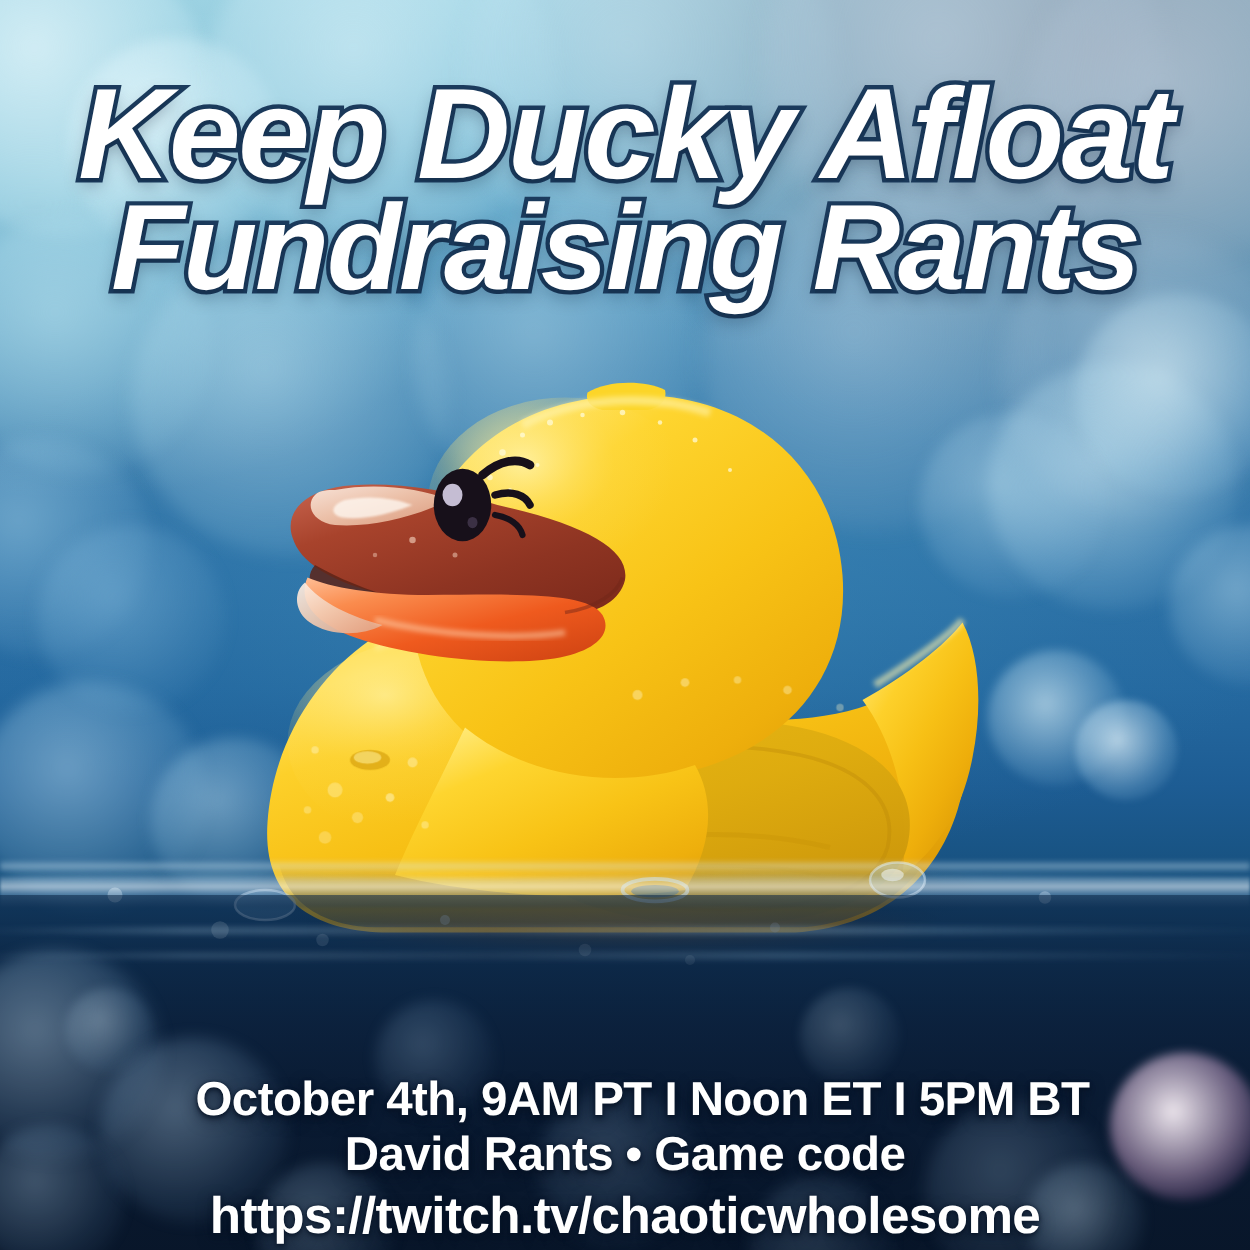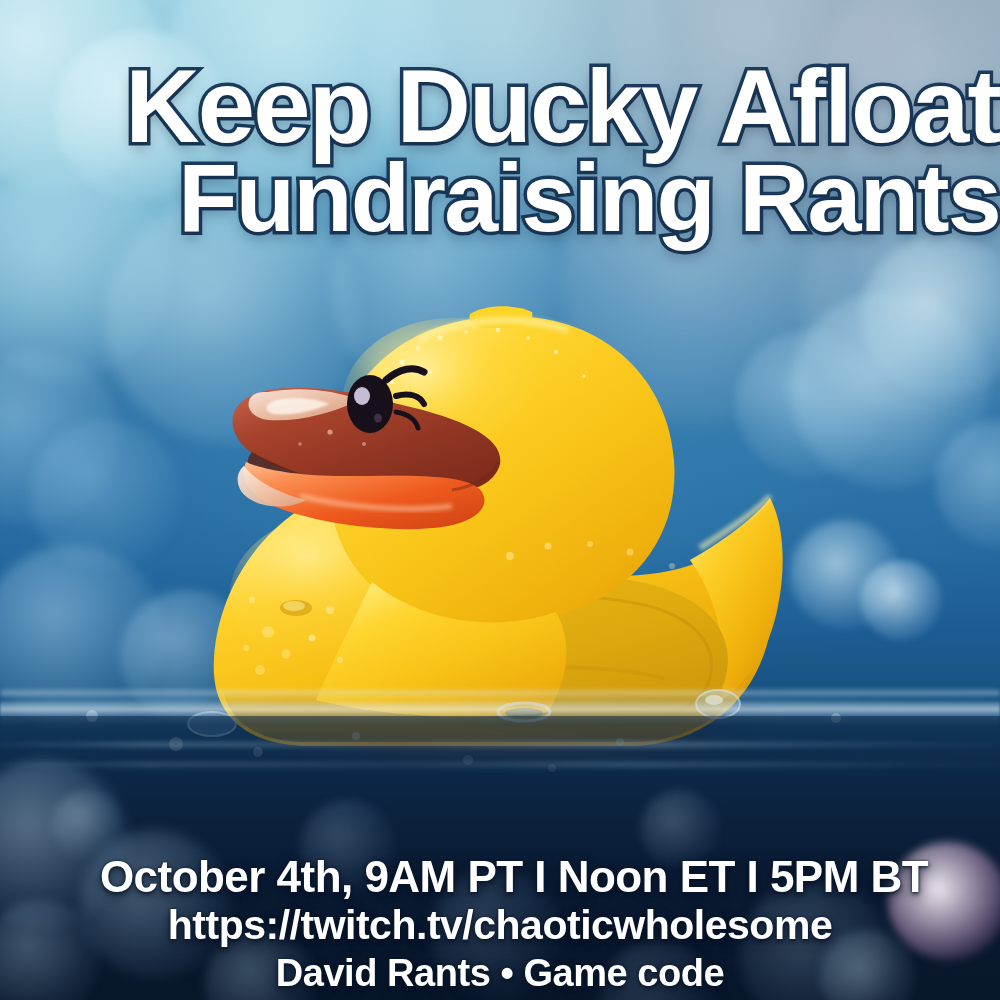--- a/index.html
+++ b/index.html
@@ -95,22 +95,23 @@
   
   .bokeh { position: absolute; border-radius: 50%; pointer-events: none; }
 
   
   #duck { position: absolute; left: 0; top: 0; width: 1000px; height: 1000px; }
 
   
   .title-block {
     position: absolute;
     left: 0; right: 0; top: 58px;
-    text-align: right;
+    text-align: center;
     z-index: 40;
+    font-style: italic;
   }
   .title-line {
     display: block;
     color: #ffffff;
     font-weight: 700;
     letter-spacing: -0.018em;
     line-height: 0.96;
     white-space: nowrap;
     -webkit-text-stroke: 7px #1c3c5e;
     paint-order: stroke fill;
@@ -131,21 +132,21 @@
     display: block;
     color: #ffffff;
     font-weight: 700;
     letter-spacing: -0.012em;
     white-space: nowrap;
     text-shadow:
       0 0 2px rgba(10,24,44,0.95),
       0 2px 4px rgba(8,20,38,0.85),
       0 4px 12px rgba(6,16,32,0.65);
   }
-  .foot-date { font-size: 44px; line-height: 1.12; padding-left: 28px; }
+  .foot-date { font-size: 38px; line-height: 1.12; padding-left: 28px; }
   .foot-url  { font-size: 41px; line-height: 1.18; }
   .foot-feat { font-size: 38px; line-height: 1.22; }
 </style>
 </head>
 <body>
 
 <div id="poster">
 
   <div class="bg-base"></div>
   <div class="bg-haze-tr"></div>
@@ -419,17 +420,17 @@
   <div class="bokeh" style="left:52px;  top:790px; width:70px;  height:68px;  background:radial-gradient(circle at 40% 38%, rgba(210,232,246,0.30), rgba(130,172,206,0.10) 60%, rgba(130,172,206,0) 86%); filter:blur(4px);"></div>
   <div class="bokeh" style="left:640px; top:790px; width:80px;  height:78px;  background:radial-gradient(circle at 40% 38%, rgba(210,232,246,0.24), rgba(130,172,206,0.08) 60%, rgba(130,172,206,0) 86%); filter:blur(4px);"></div>
 
   <div class="title-block">
     <span class="title-line l1">Keep Ducky Afloat</span>
     <span class="title-line l2">Fundraising Rants</span>
   </div>
 
   <div class="footer-block">
     <span class="foot-line foot-date">October 4th, 9AM PT I Noon ET I 5PM BT</span>
+    <span class="foot-line foot-feat">David Rants • Game code</span>
     <span class="foot-line foot-url">https://twitch.tv/chaoticwholesome</span>
-    <span class="foot-line foot-feat">David Rants • Game code</span>
   </div>
 
 </div>
 
 </body></html>

